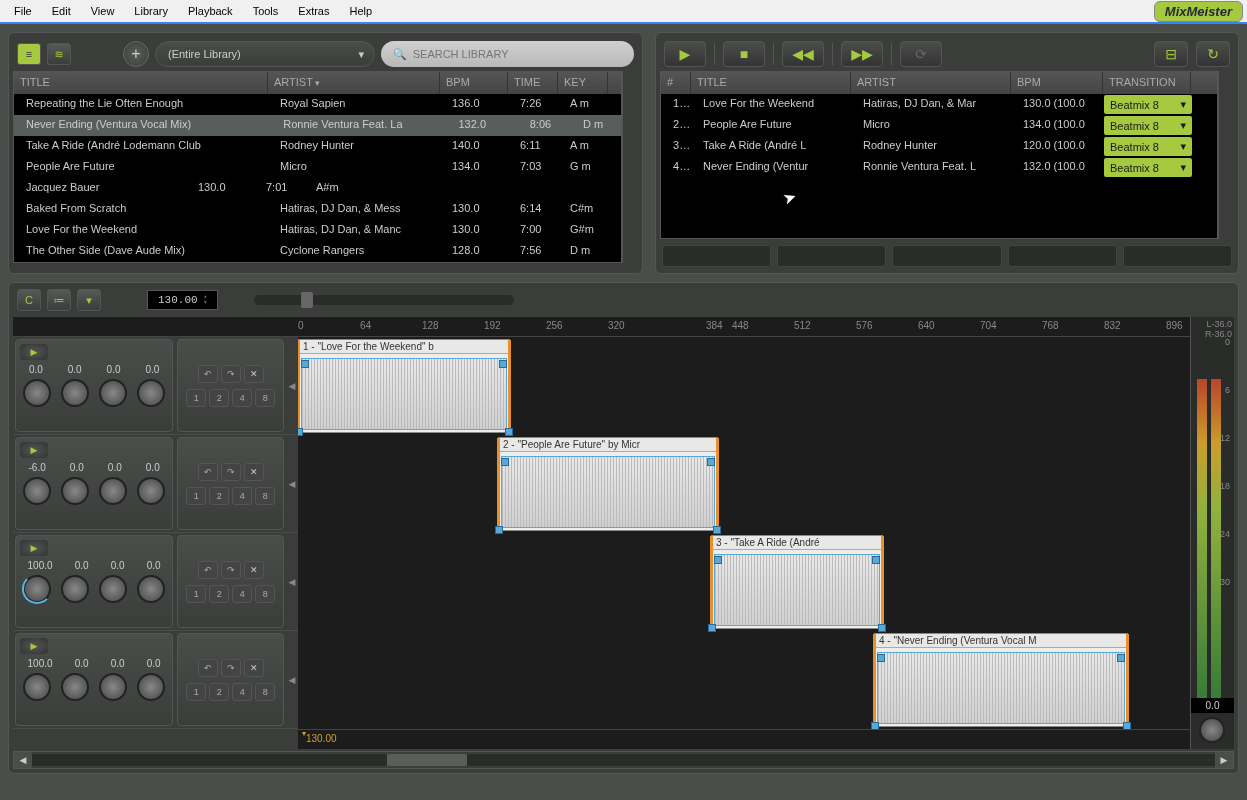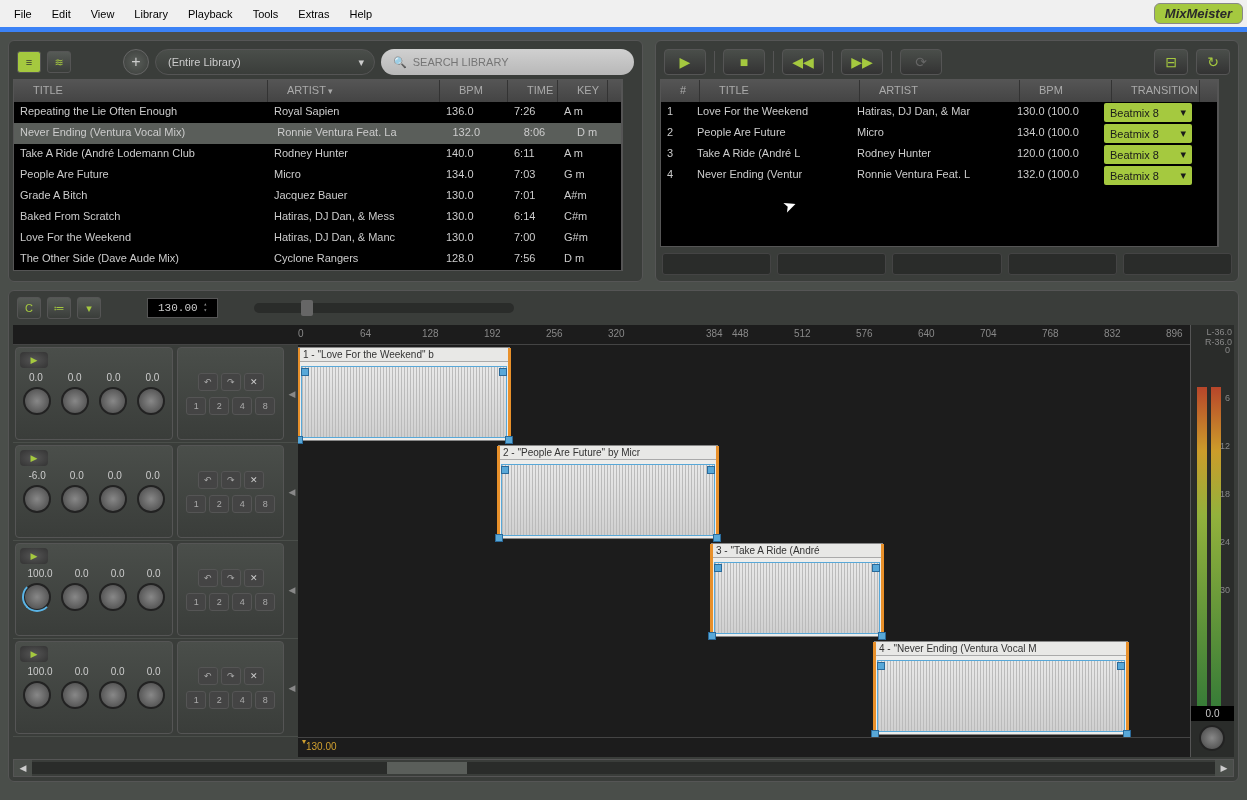--- a/index.html
+++ b/index.html
@@ -1,19 +1,19 @@
 <!DOCTYPE html>
 <html><head>
 <meta charset="utf-8">
 <style>
 * { margin: 0; padding: 0; box-sizing: border-box; }
 body { font-family: Arial, sans-serif; font-size: 11px; background: #4a4e4a; color: #ccc; width: 1247px; height: 800px; overflow: hidden; }
 
 
-.menubar { background: #f0f0f0; height: 32px; display: flex; align-items: center; padding: 0 4px; border-bottom: 5px solid #3b82f6; }
+.menubar { background: #f0f0f0; height: 24px; display: flex; align-items: center; padding: 0 4px; border-bottom: 2px solid #3b82f6; }
 .menubar .menu-item { color: #000; padding: 4px 10px; cursor: pointer; }
 .logo { margin-left: auto; background: #a5c93f; padding: 2px 10px; border-radius: 6px; font-style: italic; font-weight: bold; color: #2a2a2a; font-size: 13px; border: 1px solid #888; }
 
 
 .main { padding: 8px; display: flex; flex-direction: column; gap: 8px; }
 .top-row { display: flex; gap: 12px; }
 
 
 .panel { background: #3a3d3a; border: 1px solid #555; border-radius: 6px; padding: 4px; flex: 1; }
 .panel-left { width: 635px; flex: none; }
@@ -32,25 +32,25 @@
 
 
 .pb-toolbar { display: flex; align-items: center; gap: 8px; padding: 4px; }
 .pb-btn { width: 42px; height: 26px; background: linear-gradient(#4a4e4a,#333); border: 1px solid #555; border-radius: 4px; display: flex; align-items: center; justify-content: center; color: #a5c93f; cursor: pointer; font-size: 14px; }
 .pb-divider { width: 1px; height: 22px; background: #555; }
 .pb-spacer { flex: 1; }
 
 
 .table { background: #000; border: 1px solid #555; }
 .thead { display: flex; background: linear-gradient(#555,#444); height: 22px; }
-.th { padding: 4px 19px; color: #aaa; font-size: 11px; border-right: 1px solid #333; overflow: hidden; white-space: nowrap; }
+.th { padding: 4px 6px; color: #aaa; font-size: 11px; border-right: 1px solid #333; overflow: hidden; white-space: nowrap; }
 .tbody { }
 .tr { display: flex; height: 21px; cursor: pointer; }
 .tr.selected { background: #5a5e5a; justify-content: space-between; }
-.td { padding: 3px 6px; overflow: hidden; white-space: nowrap; text-overflow: ellipsis; }
+.td { padding: 3px 12px; overflow: hidden; white-space: nowrap; text-overflow: ellipsis; }
 .trans-cell { background: #a5c93f; color: #1a1a1a; display: flex; align-items: center; padding: 0 6px; border-radius: 2px; margin: 1px; justify-content: space-between; }
 .trans-cell::after { content: '▾'; }
 
 
 .c-lib-title { width: 254px; }
 .c-lib-artist { width: 172px; }
 .c-lib-bpm { width: 68px; text-align: left; }
 .c-lib-time { width: 50px; }
 .c-lib-key { width: 50px; }
 .th .arrow { font-size: 9px; margin-left: 2px; }
@@ -195,21 +195,20 @@
                 <div class="td c-lib-key">A m</div>
               </div>
               <div class="tr">
                 <div class="td c-lib-title">People Are Future</div>
                 <div class="td c-lib-artist">Micro</div>
                 <div class="td c-lib-bpm">134.0</div>
                 <div class="td c-lib-time">7:03</div>
                 <div class="td c-lib-key">G m</div>
               </div>
               <div class="tr">
-                <div class="td c-lib-title">Grade A Bitch</div>
                 <div class="td c-lib-artist">Jacquez Bauer</div>
                 <div class="td c-lib-bpm">130.0</div>
                 <div class="td c-lib-time">7:01</div>
                 <div class="td c-lib-key">A#m</div>
               </div>
               <div class="tr">
                 <div class="td c-lib-title">Baked From Scratch</div>
                 <div class="td c-lib-artist">Hatiras, DJ Dan, &amp; Mess</div>
                 <div class="td c-lib-bpm">130.0</div>
                 <div class="td c-lib-time">6:14</div>

